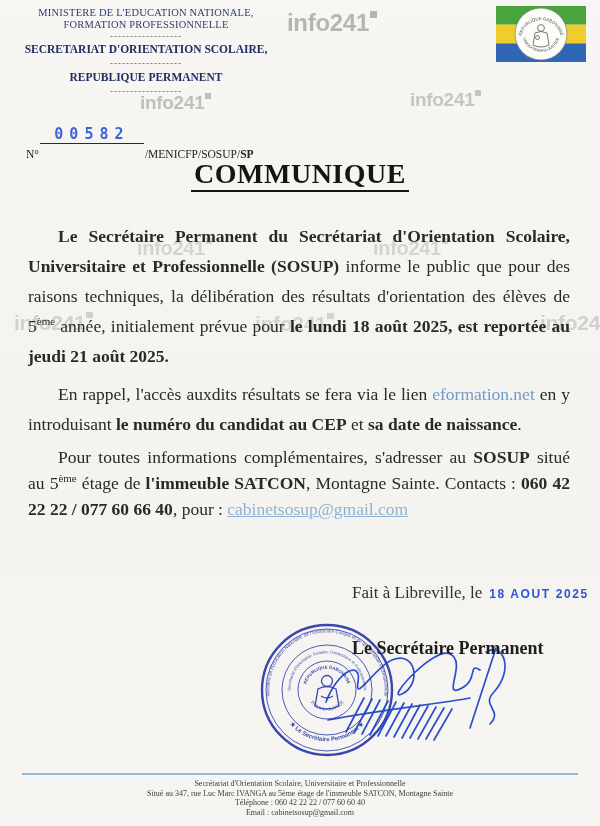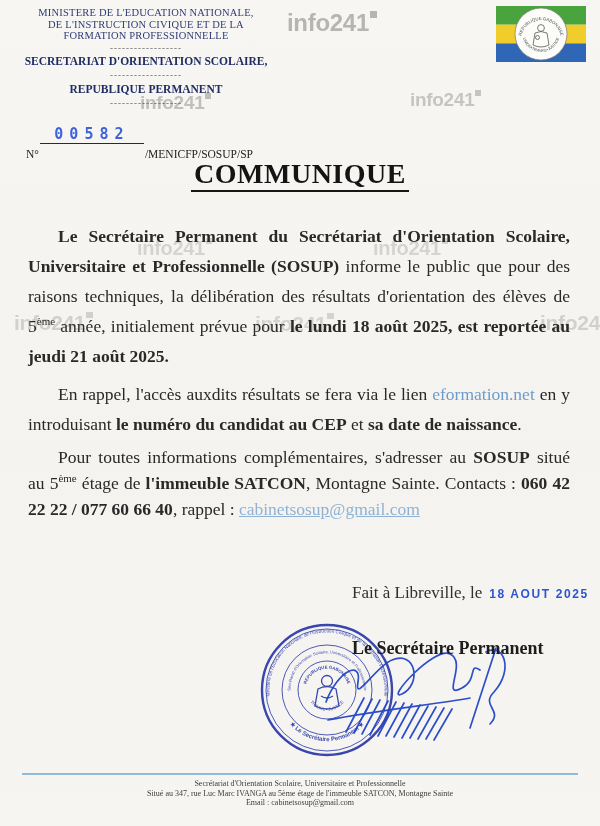--- a/index.html
+++ b/index.html
@@ -19,21 +19,21 @@
   .sep{font-size:9px;line-height:9px;color:#555;letter-spacing:1px;}
   .org{font-size:11.5px;line-height:13px;font-weight:bold;color:var(--navy-bold);}
   .dept{font-size:11.5px;line-height:13px;font-weight:bold;color:var(--navy-bold);}
   .mt2{margin-top:2px;} .mt3{margin-top:3px;}
   
   .ref{position:absolute;left:26px;top:110px;font-size:11.5px;color:#222;white-space:nowrap;}
   .ref-label{vertical-align:bottom;}
   .ref-line{display:inline-block;width:104px;border-bottom:1.2px solid #2a2a2a;text-align:center;height:17px;margin:16px 1px;}
   .ref-num{position:relative;top:-1px;color:var(--ref-blue);font-family:"DejaVu Sans Mono",monospace;
     font-weight:bold;font-size:15px;letter-spacing:6px;}
-  .ref-code{vertical-align:bottom;} .ref-code-b{font-weight:normal;vertical-align:bottom;margin-top:40px;}
+  .ref-code{vertical-align:bottom;} .ref-code-b{font-weight:bold;vertical-align:bottom;margin-top:40px;}
   
   .flag{position:absolute;left:496px;top:6px;}
   
   .title-wrap{position:absolute;top:158px;left:0;width:100%;text-align:center;}
   .title-wrap span{font-size:28px;font-weight:bold;letter-spacing:.5px;color:#141414;
     border-bottom:2.5px solid #161616;padding:0 3px 1px;margin-top:17px;}
   
   .bodytxt{position:absolute;top:221px;left:28px;width:542px;text-align:justify;font-size:17.5px;color:#292929;}
   .bodytxt p{margin:0;text-indent:30px;}
   .p1{line-height:30px;margin-bottom:8px !important;}
@@ -69,21 +69,20 @@
   <div class="wm" style="left:140px;top:92px;font-size:19px;opacity:.5;"><span>info241</span><span class="wm-cube"></span></div>
   <div class="wm" style="left:410px;top:89px;font-size:19px;opacity:.45;"><span>info241</span><span class="wm-cube"></span></div>
   <div class="wm" style="left:137px;top:237px;font-size:20px;opacity:.3;"><span>info241</span><span class="wm-cube"></span></div>
   <div class="wm" style="left:373px;top:237px;font-size:20px;opacity:.3;"><span>info241</span><span class="wm-cube"></span></div>
   <div class="wm" style="left:14px;top:311px;font-size:21px;opacity:.33;"><span>info241</span><span class="wm-cube"></span></div>
   <div class="wm" style="left:255px;top:312px;font-size:21px;opacity:.3;"><span>info241</span><span class="wm-cube"></span></div>
   <div class="wm" style="left:540px;top:311px;font-size:21px;opacity:.33;"><span>info241</span></div>
 
   <div class="hdr">
     <div class="min">MINISTERE DE L'EDUCATION NATIONALE,</div>
-    <div class="min">DE L'INSTRUCTION CIVIQUE ET DE LA</div>
     <div class="min">FORMATION PROFESSIONNELLE</div>
     <div class="sep mt2">------------------</div>
     <div class="org mt2">SECRETARIAT D'ORIENTATION SCOLAIRE,</div>
     <div class="sep mt3">------------------</div>
     <div class="dept mt3">REPUBLIQUE PERMANENT</div>
     <div class="sep mt3">------------------</div>
   </div>
 
   <div class="ref">
     <span class="ref-label">N°</span><span class="ref-line"><span class="ref-num">00582</span></span><span class="ref-code">/MENICFP/SOSUP/</span><span class="ref-code-b">SP</span>
@@ -113,21 +112,21 @@
     </svg>
   </div>
 
   <div class="title-wrap">
     <span>COMMUNIQUE</span>
   </div>
 
   <div class="bodytxt">
     <p class="p1"><span class="b">Le Secrétaire Permanent du Secrétariat d'Orientation Scolaire, Universitaire et Professionnelle (SOSUP)</span><span> informe le public que pour des raisons techniques, la délibération des résultats d'orientation des élèves de 5</span><sup>ème</sup><span> année, initialement prévue pour </span><span class="b">le lundi 18 août 2025, est reportée au jeudi 21 août 2025.</span></p>
     <p class="p2"><span>En rappel, l'accès auxdits résultats se fera via le lien </span><span class="link">eformation.net</span><span> en y introduisant </span><span class="b">le numéro du candidat au CEP</span><span> et </span><span class="b">sa date de naissance</span><span>.</span></p>
-    <p class="p3"><span>Pour toutes informations complémentaires, s'adresser au </span><span class="b">SOSUP</span><span> situé au 5</span><sup>ème</sup><span> étage de </span><span class="b">l'immeuble SATCON</span><span>, Montagne Sainte. Contacts : </span><span class="b">060 42 22 22 / 077 60 66 40</span><span>, rappel : </span><span class="link2">cabinetsosup@gmail.com</span></p>
+    <p class="p3"><span>Pour toutes informations complémentaires, s'adresser au </span><span class="b">SOSUP</span><span> situé au 5</span><sup>ème</sup><span> étage de </span><span class="b">l'immeuble SATCON</span><span>, Montagne Sainte. Contacts : </span><span class="b">060 42 22 22 / 077 60 66 40</span><span>, pour : </span><span class="link2">cabinetsosup@gmail.com</span></p>
   </div>
 
   <div class="dateline">
     <span>Fait à Libreville, le</span><span class="date-stamp">18 AOUT 2025</span>
   </div>
 
   <div class="stamp">
     <svg width="136" height="136" viewBox="0 0 136 136">
       <g fill="none" style="stroke:var(--stamp-blue)">
         <circle cx="68" cy="68" r="65" stroke-width="2.4"></circle>
@@ -168,16 +167,17 @@
       </g>
     </svg>
   </div>
 
   <div class="sig-title">Le Secrétaire Permanent</div>
 
   <div class="rule"></div>
   <div class="footer">
     <div>Secrétariat d'Orientation Scolaire, Universitaire et Professionnelle</div>
     <div>Situé au 347, rue Luc Marc IVANGA au 5ème étage de l'immeuble SATCON, Montagne Sainte</div>
+    <div>Téléphone : 060 42 22 22 / 077 60 60 40</div>
     <div>Email : cabinetsosup@gmail.com</div>
   </div>
 
 </div>
 
 </body></html>

